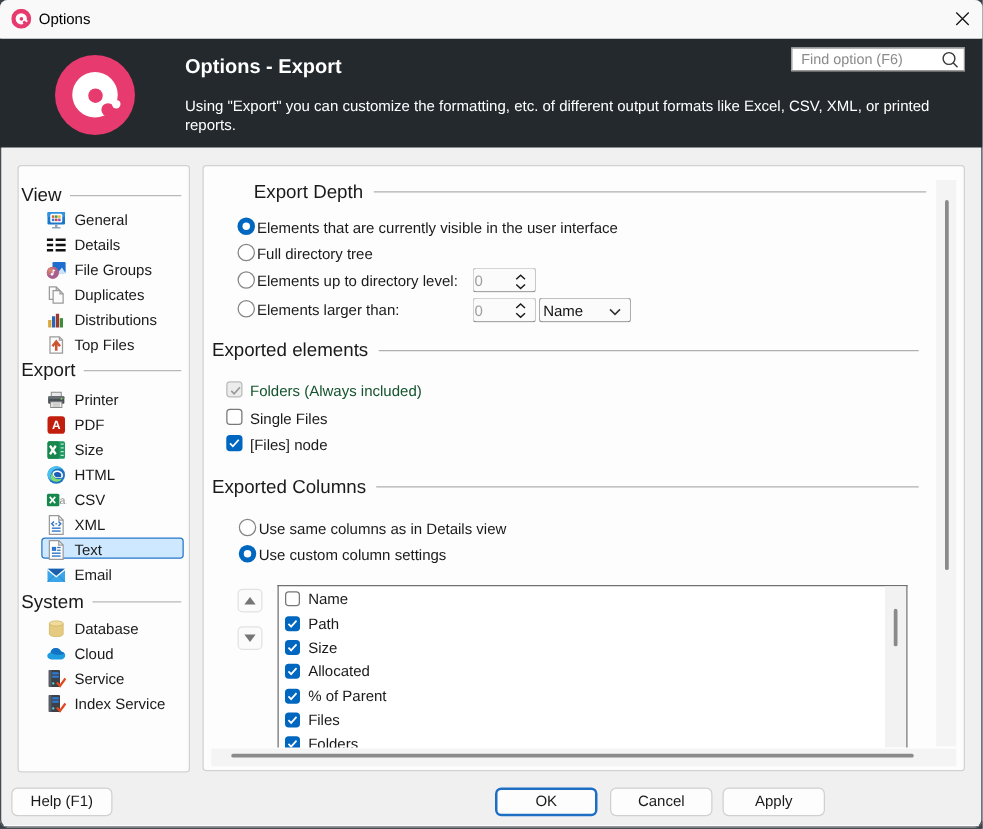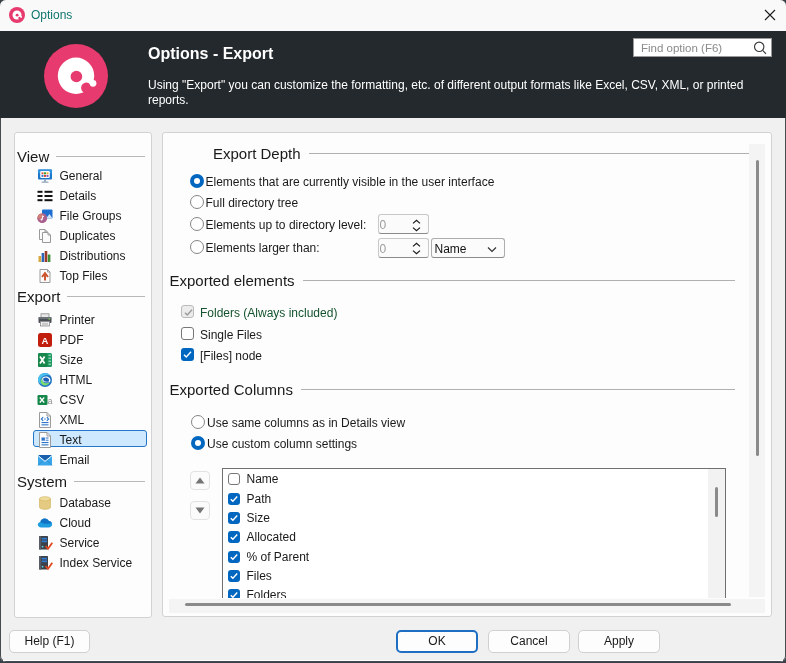--- a/index.html
+++ b/index.html
@@ -1,20 +1,20 @@
 <!DOCTYPE html>
 <html><head>
 <meta charset="utf-8">
 <style>
   * { margin:0; padding:0; box-sizing:border-box; }
   html,body { width:786px; height:663px; background:#3a4047; font-family:"Liberation Sans", sans-serif; }
   .win { position:absolute; left:0; top:0; width:786px; height:662px; background:#f0f0f0;
          box-shadow:inset 0 0 0 1px #454b51; border-radius:6px; overflow:hidden; }
   .titlebar { position:absolute; left:0; top:0; width:100%; height:31px; background:#f9f9f9; }
-  .title-text { position:absolute; left:31px; top:8px; font-size:12px; color:#0f766e; }
+  .title-text { position:absolute; left:31px; top:8px; font-size:12px; color:#000000; }
   .close { position:absolute; right:4px; top:3px; width:24px; height:24px; color:#1b1b1b; }
   .header { position:absolute; left:0; top:31px; width:100%; height:87px; background:#24292d; }
   .h-title { position:absolute; left:148px; top:14px; font-size:16px; font-weight:bold; color:#fff; }
   .h-desc  { position:absolute; left:148px; top:47px; font-size:12px; color:#fff; line-height:14.5px; }
   .search { position:absolute; left:633px; top:6.5px; width:139px; height:19px; background:#fff; border:1px solid #999; }
   .search span { position:absolute; left:7px; top:3px; font-size:11.5px; color:#8a8a8a; }
 
   .panel { position:absolute; background:#fdfdfd; border:1px solid #d2d2d2; border-radius:3px; }
   #nav { left:14px; top:132px; width:138px; height:486px; }
   #content { left:162px; top:132px; width:610px; height:485px; }
@@ -300,21 +300,21 @@
             <rect x="4.8" y="2.8" width="5.2" height="1.7" fill="#2e7cd6"></rect>
             <rect x="4.8" y="5.5" width="5.2" height="1.7" fill="#2e7cd6"></rect>
             <circle cx="5.6" cy="11.7" r="0.9" fill="#5fd4e8"></circle>
             <path d="M8.5 11 L11 13.8 L15.3 7.8" fill="none" stroke="#e2491f" stroke-width="1.8"></path>
           </svg></span>
         <span class="lb">Index Service</span>
       </div>
   </div>
 
   <div class="panel" id="content">
-    <div class="sect" style="left:23px; top:11.5px; width:565px;padding-left:27px;">
+    <div class="sect" style="left:13px; top:11.5px; width:565px;padding-left:27px;">
         <span class="t">Export Depth</span>
         <span class="ln"></span>
       </div>
     <div class="radio on" style="left:27px; top:41px;"></div>
     <div class="lbl" style="left:42.5px; top:42px;">Elements that are currently visible in the user interface</div>
     <div class="radio" style="left:27px; top:62px;"></div>
     <div class="lbl" style="left:42.5px; top:63px;">Full directory tree</div>
     <div class="radio" style="left:27px; top:84px;"></div>
     <div class="lbl" style="left:42.5px; top:85px;">Elements up to directory level:</div>
     <div class="spin" style="left:215px; top:81px;">

